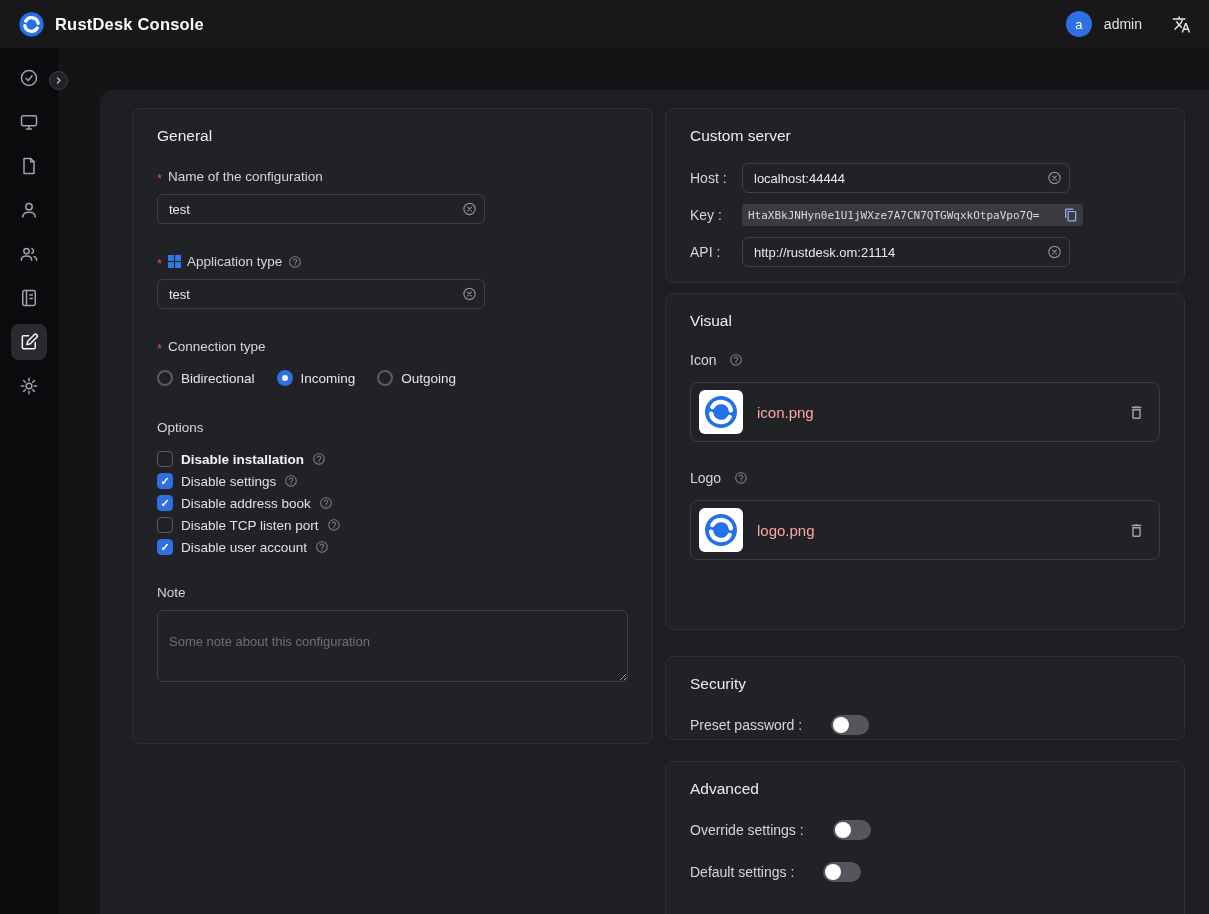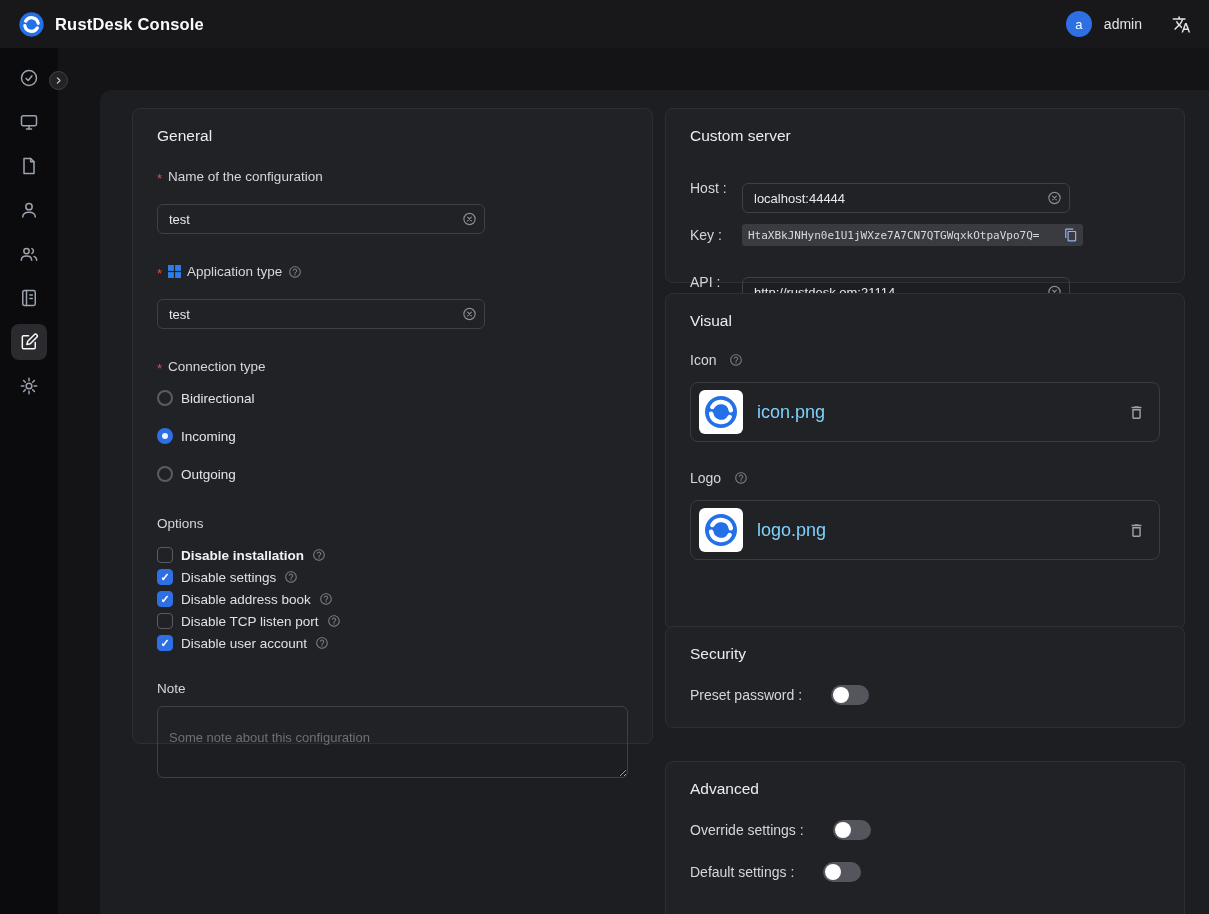--- a/index.html
+++ b/index.html
@@ -52,37 +52,37 @@
   }
   .card {
     position:absolute; background:#212226; border:1px solid #2e2f34; border-radius:8px;
     padding:18px 24px;
   }
   .card h2 { font-size:15.5px; font-weight:500; color:#ececee; }
 
   .card-general  { left:32px;  top:18px;  width:521px; height:636px; }
   .card-server   { left:565px; top:18px;  width:520px; height:175px; }
   .card-visual   { left:565px; top:203px; width:520px; height:337px; }
-  .card-security { left:565px; top:536px; width:520px; height:102px; }
+  .card-security { left:565px; top:566px; width:520px; height:84px; }
   .card-advanced { left:565px; top:671px; width:520px; height:168px; }
 
   
   .label { display:flex; align-items:center; gap:6px; font-size:13.5px; color:#d6d6da; margin:30px 0 10px; }
   .label:first-of-type { margin-top:24px; }
   .req { color:#ef4444; font-size:13px; transform:translateY(2px); }
-  .input-wrap { position:relative; height:30px;margin-top:20px; }
+  .input-wrap { position:relative; height:30px; }
   .w328 { width:328px; }
   .input-wrap input {
     width:100%; height:100%; background:transparent; border:1px solid #3f4046; border-radius:6px;
     color:#e8e8ea; font-size:13px; padding:0 30px 0 11px; outline:none; font-family:inherit;
   }
   .clear-btn { position:absolute; right:8px; top:50%; transform:translateY(-50%); color:#8e8e96; cursor:pointer; display:flex; }
   .help { color:#76767e; display:inline-flex; cursor:pointer; }
 
-  .radio-row { display:flex; gap:22px; margin-top:16px;flex-direction:column; }
+  .radio-row { display:flex; gap:22px; margin-top:16px; }
   .radio-opt { display:flex; align-items:center; gap:8px; font-size:13.5px; color:#e4e4e7; cursor:pointer; }
   .radio { width:16px; height:16px; border-radius:50%; border:2px solid #5b5b63; background:transparent; flex:none; }
   .radio.on { border:5px solid #2f6fe4; background:#eef3fd; }
 
   .options-title { font-size:13.5px; color:#d6d6da; margin:34px 0 16px; }
   .opt-row { display:flex; align-items:center; gap:8px; font-size:13.5px; color:#e0e0e3; margin-bottom:6px; cursor:pointer; }
   .opt-row .opt-label.bold { font-weight:700; color:#f2f2f4;text-align:center; }
   .cb { width:16px; height:16px; border-radius:4px; border:1.5px solid #5b5b63; flex:none;
         display:flex; align-items:center; justify-content:center; }
   .cb.on { background:#2f6fe4; border-color:#2f6fe4; }
@@ -107,21 +107,21 @@
   .copy-btn { flex:none; margin-left:4px; display:flex; cursor:pointer; }
 
   
   .file-label { display:flex; align-items:center; gap:13px; font-size:14px; color:#d6d6da; margin:22px 0 14px; }
   .file-row {
     height:60px; border:1px solid #3a3b41; border-radius:8px;
     display:flex; align-items:center; padding:0 14px 0 8px; gap:14px;
   }
   .thumb { width:44px; height:44px; border-radius:6px; background:#fff;
            display:flex; align-items:center; justify-content:center; flex:none; }
-  .file-link { color:#7dd3fc; font-size:18px; text-decoration:none; flex:1; cursor:pointer; }
+  .file-link { color:#fca5a5; font-size:15px; text-decoration:none; flex:1; cursor:pointer; }
   .trash-btn { display:flex; cursor:pointer; }
 
   
   .tog-row { display:flex; align-items:center; gap:29px; font-size:14px; color:#d6d6da; margin-top:22px; }
   .toggle { width:38px; height:20px; border-radius:10px; background:#55555d; position:relative; cursor:pointer; flex:none; }
   .toggle::after { content:""; position:absolute; top:2px; left:2px; width:16px; height:16px; border-radius:50%; background:#fff; }
 </style>
 </head>
 <body>
 

